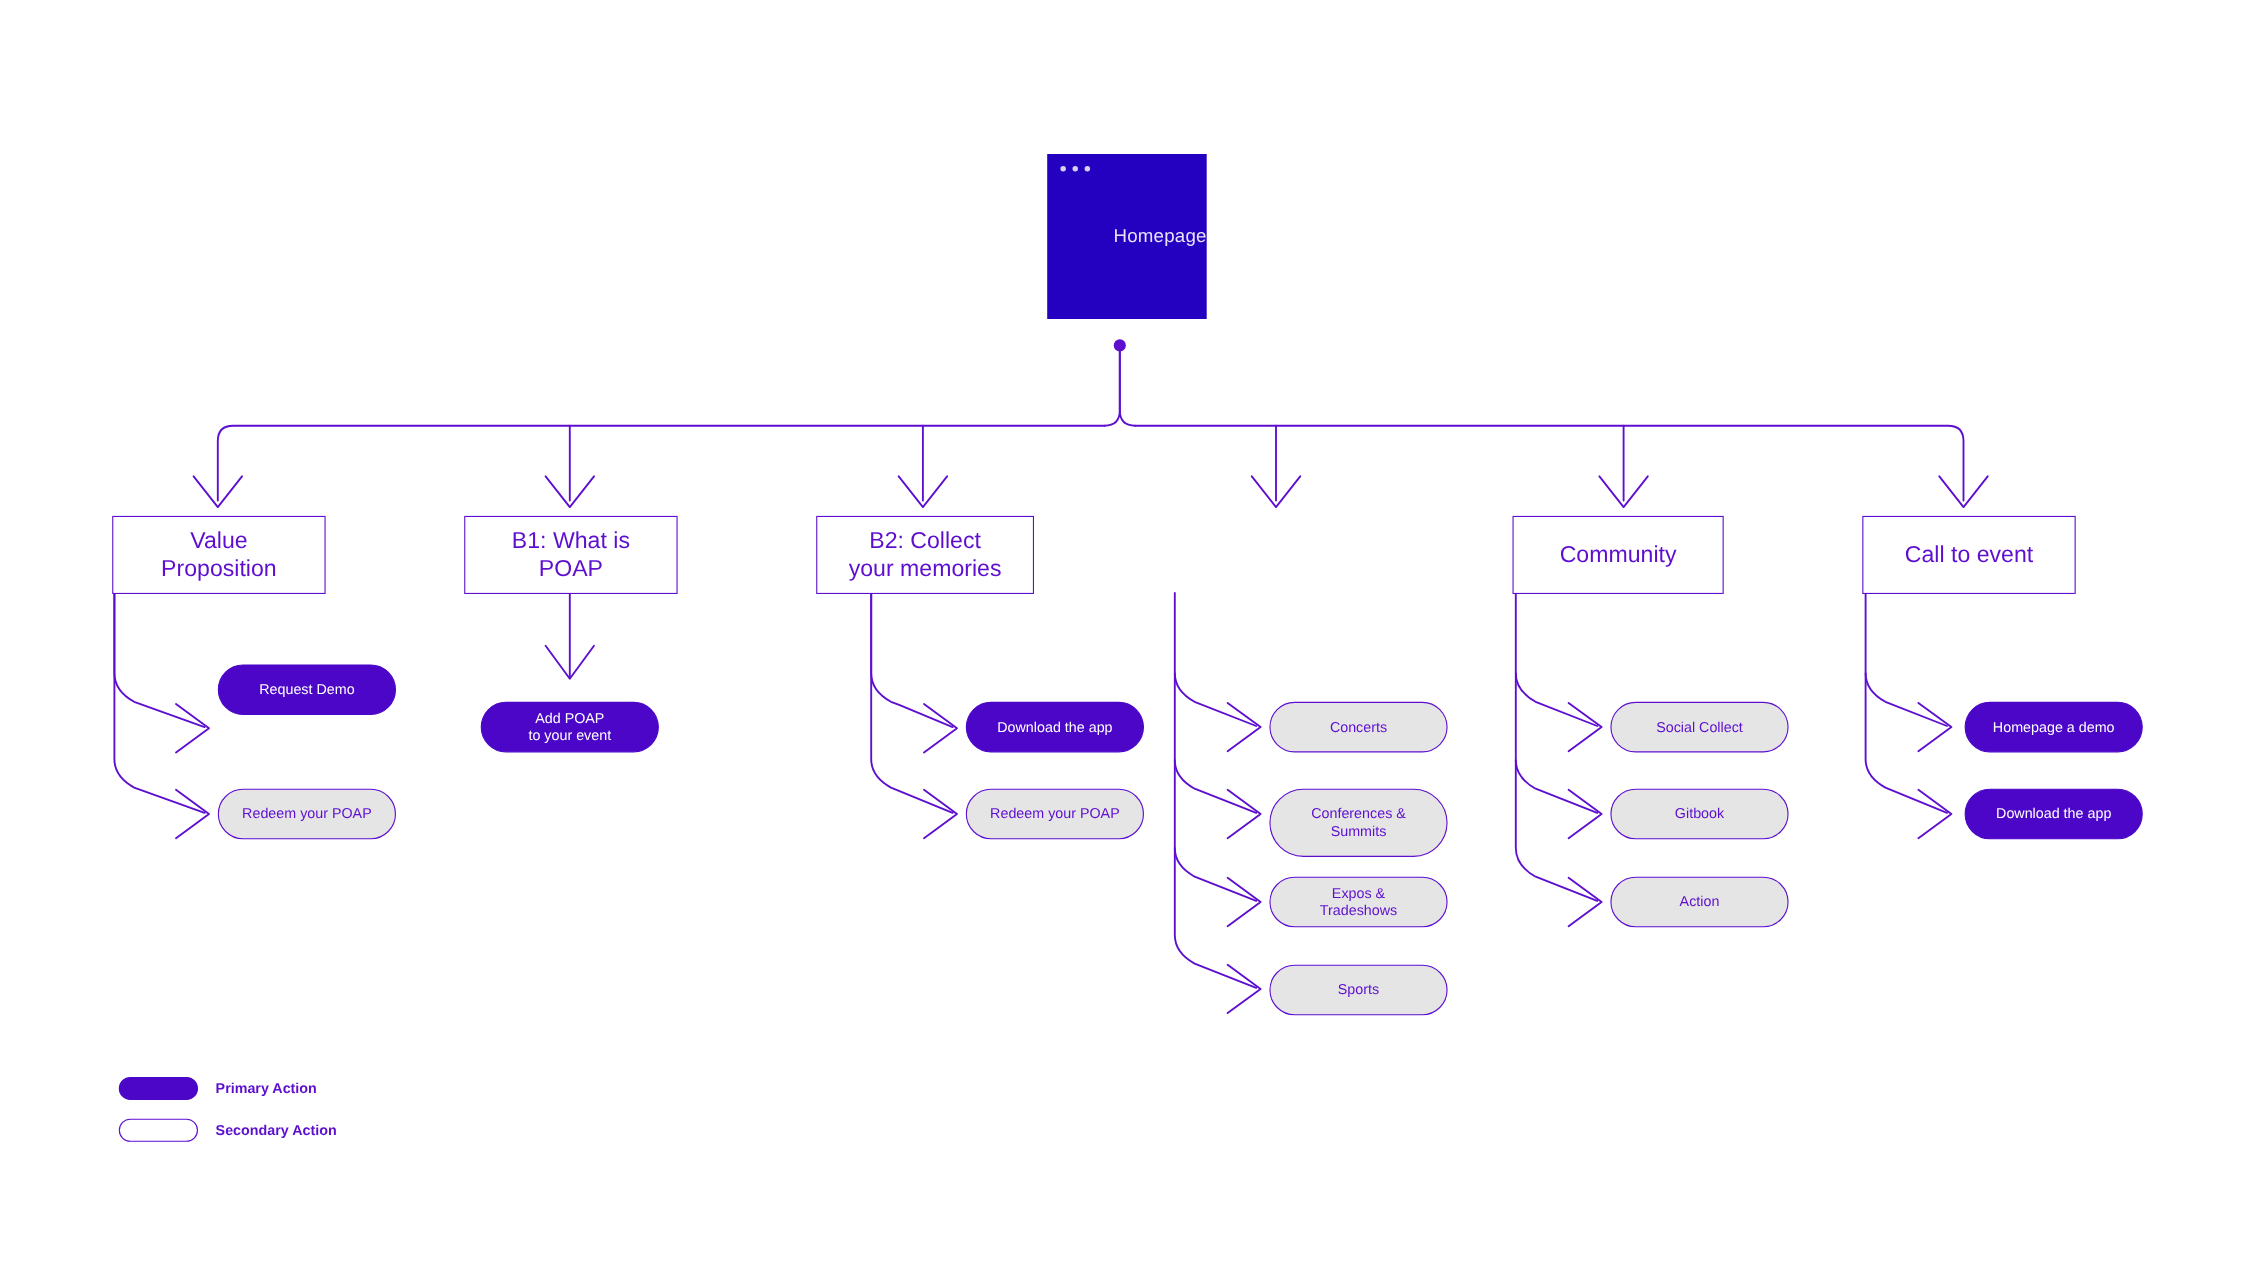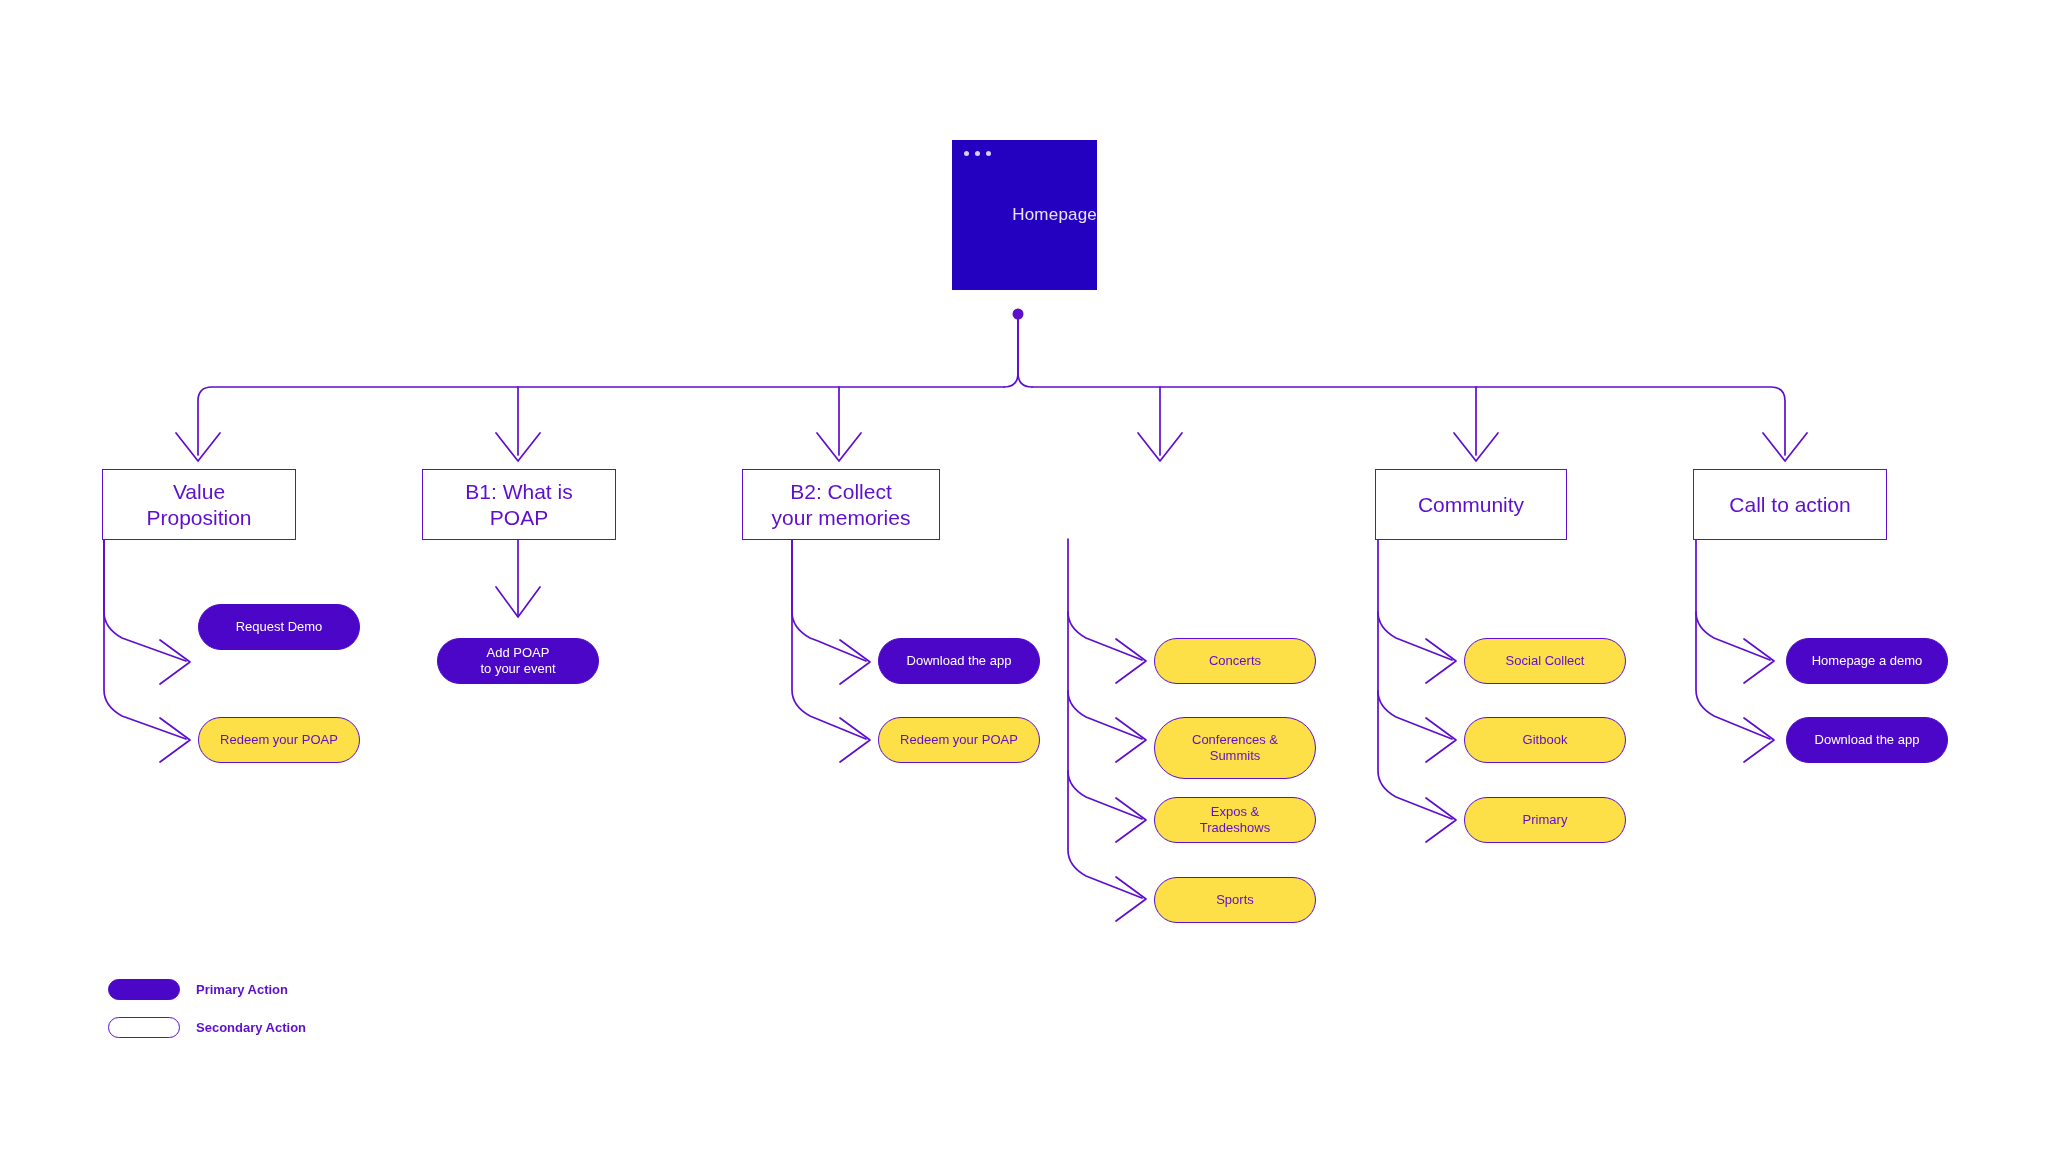--- a/index.html
+++ b/index.html
@@ -52,21 +52,21 @@
     box-sizing:border-box;
   }
   .pill .pill-label{
     font-size:13px;line-height:1.22;white-space:pre-line;
   }
   .pill.primary{
     background:#4b06c8;border:1.6px solid #4b06c8;
   }
   .pill.primary .pill-label{color:#ffffff;}
   .pill.secondary{
-    background:#fde047;border:1.6px solid #5d0ecf;justify-content:center;
+    background:#e5e5e5;border:1.6px solid #5d0ecf;justify-content:center;
   }
   .pill.secondary .pill-label{color:#5d0ecf;}
 
   
   .legend{position:absolute;left:108px;top:970px;}
   .legend-row{display:flex;align-items:center;height:38px;}
   .legend-swatch{
     width:72px;height:21px;border-radius:999px;box-sizing:border-box;
     margin-right:16px;
   }
@@ -196,25 +196,25 @@
   <div class="sec-box" style="left:1375px;top:469px;width:190px;height:69px;">
     <span class="sec-label">Community</span>
   </div>
   <div class="pill secondary" style="left:1464px;top:638px;width:162px;height:46px;">
     <span class="pill-label">Social Collect</span>
   </div>
   <div class="pill secondary" style="left:1464px;top:717px;width:162px;height:46px;">
     <span class="pill-label">Gitbook</span>
   </div>
   <div class="pill secondary" style="left:1464px;top:797px;width:162px;height:46px;">
-    <span class="pill-label">Primary</span>
+    <span class="pill-label">Action</span>
   </div>
 
   <div class="sec-box" style="left:1693px;top:469px;width:192px;height:69px;">
-    <span class="sec-label">Call to action</span>
+    <span class="sec-label">Call to event</span>
   </div>
   <div class="pill primary" style="left:1786px;top:638px;width:162px;height:46px;">
     <span class="pill-label">Homepage a demo</span>
   </div>
   <div class="pill primary" style="left:1786px;top:717px;width:162px;height:46px;">
     <span class="pill-label">Download the app</span>
   </div>
 
   <div class="legend">
     <div class="legend-row">

